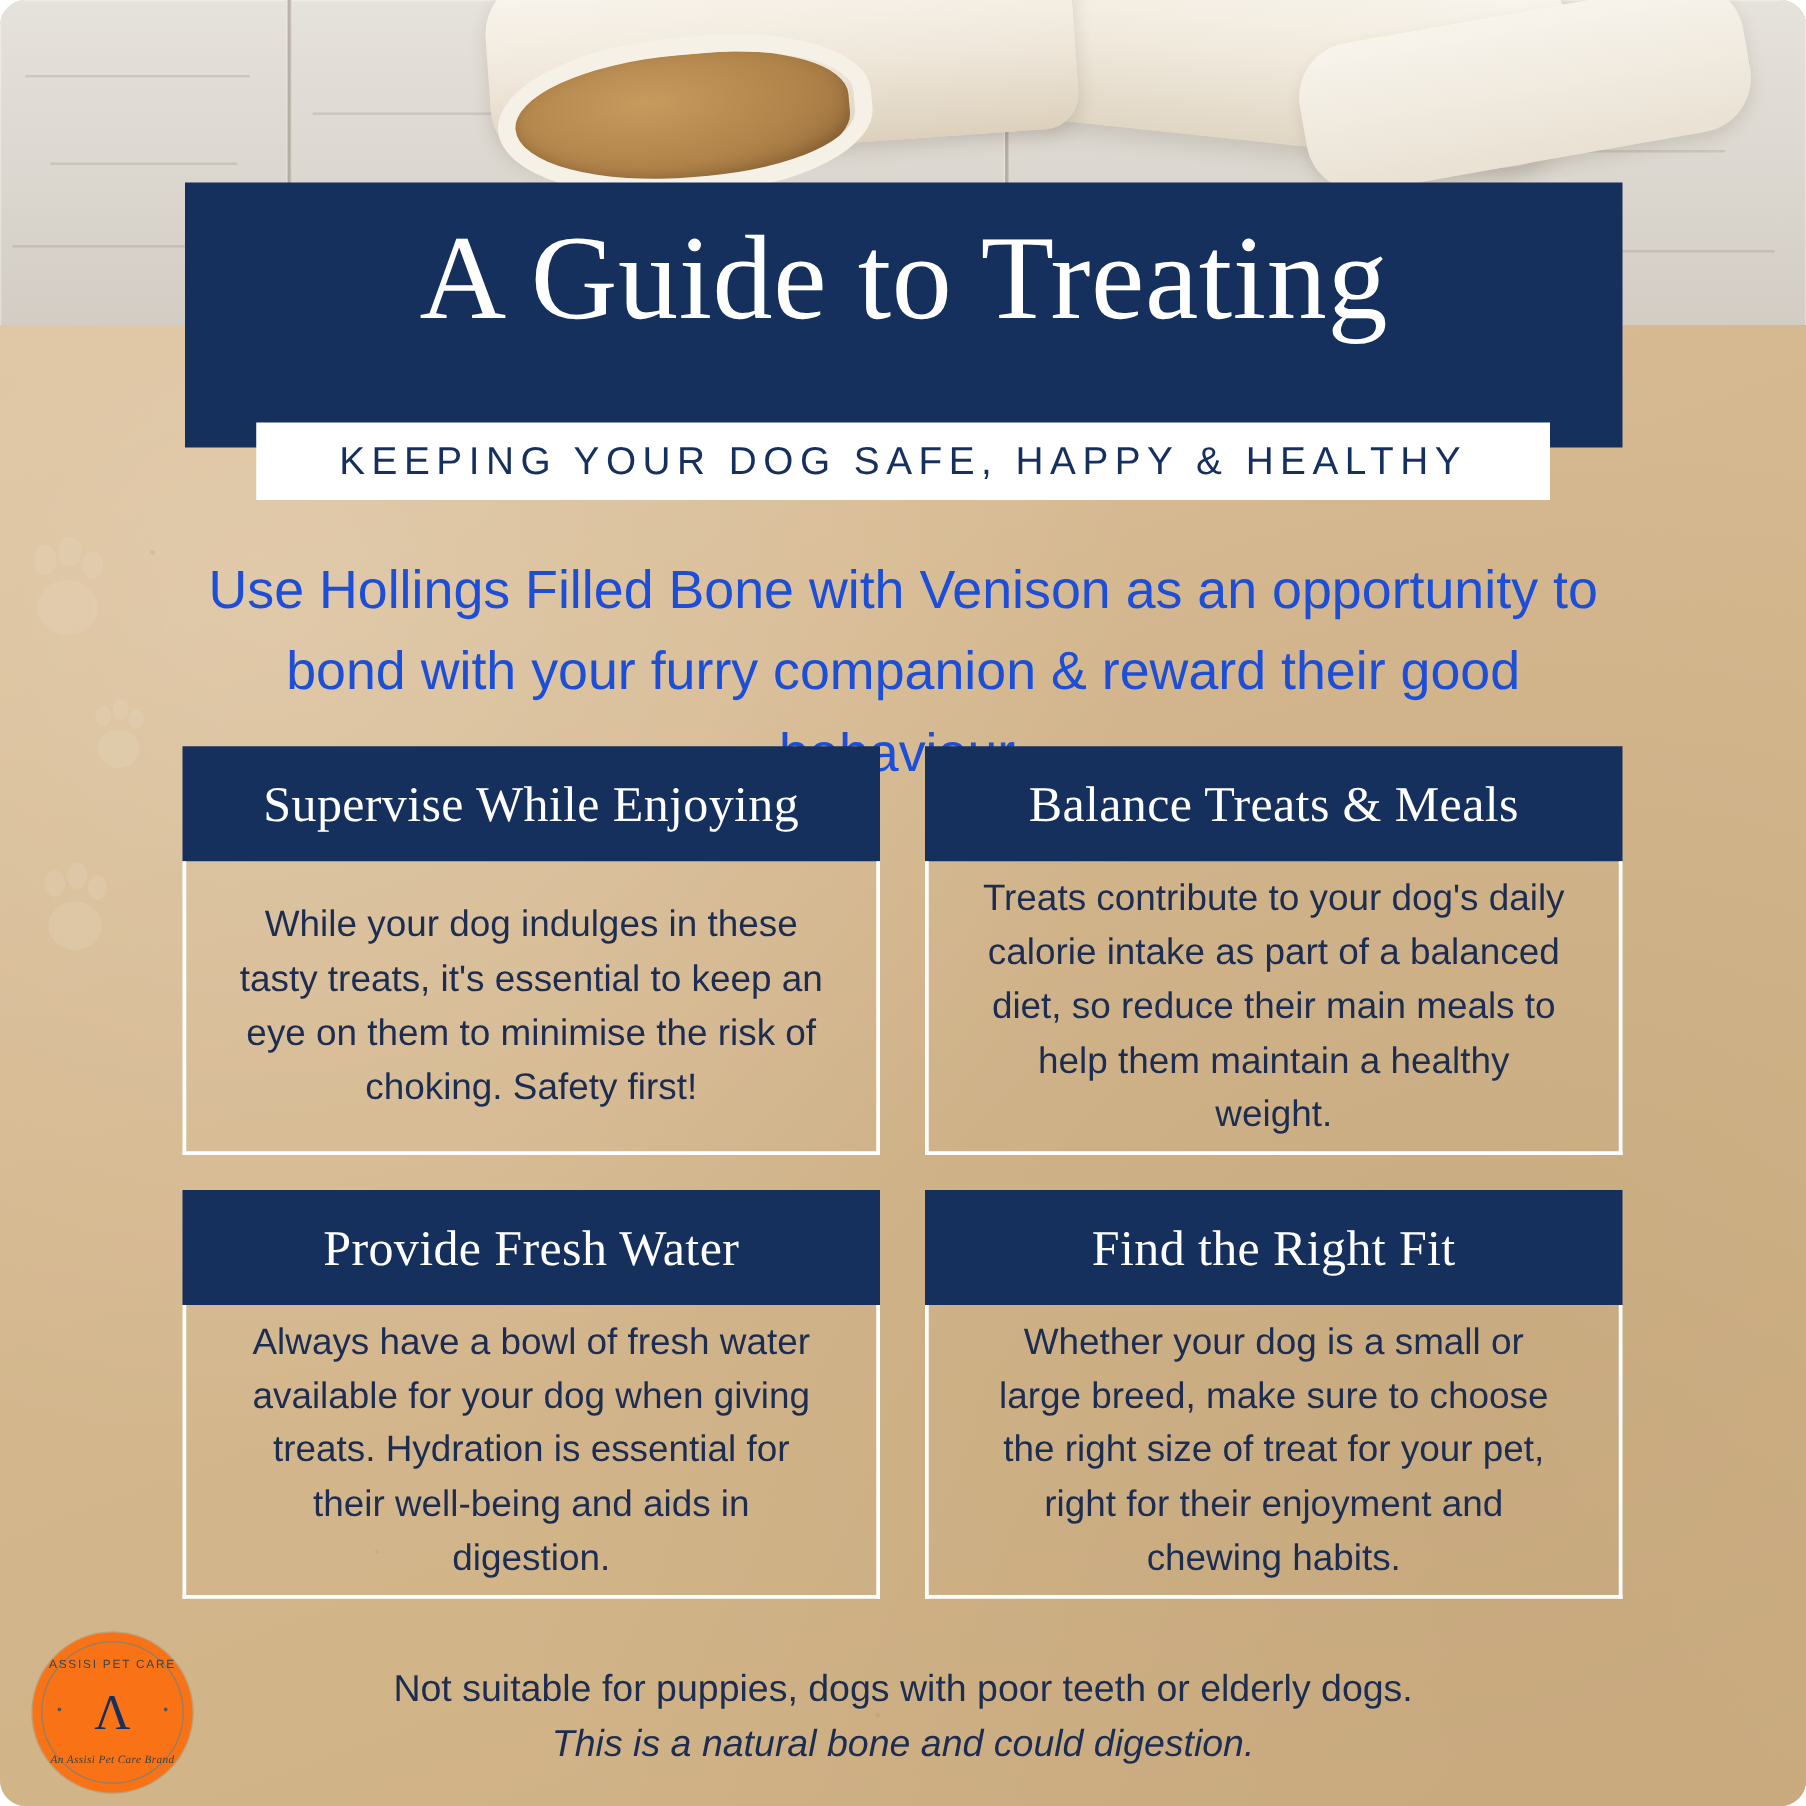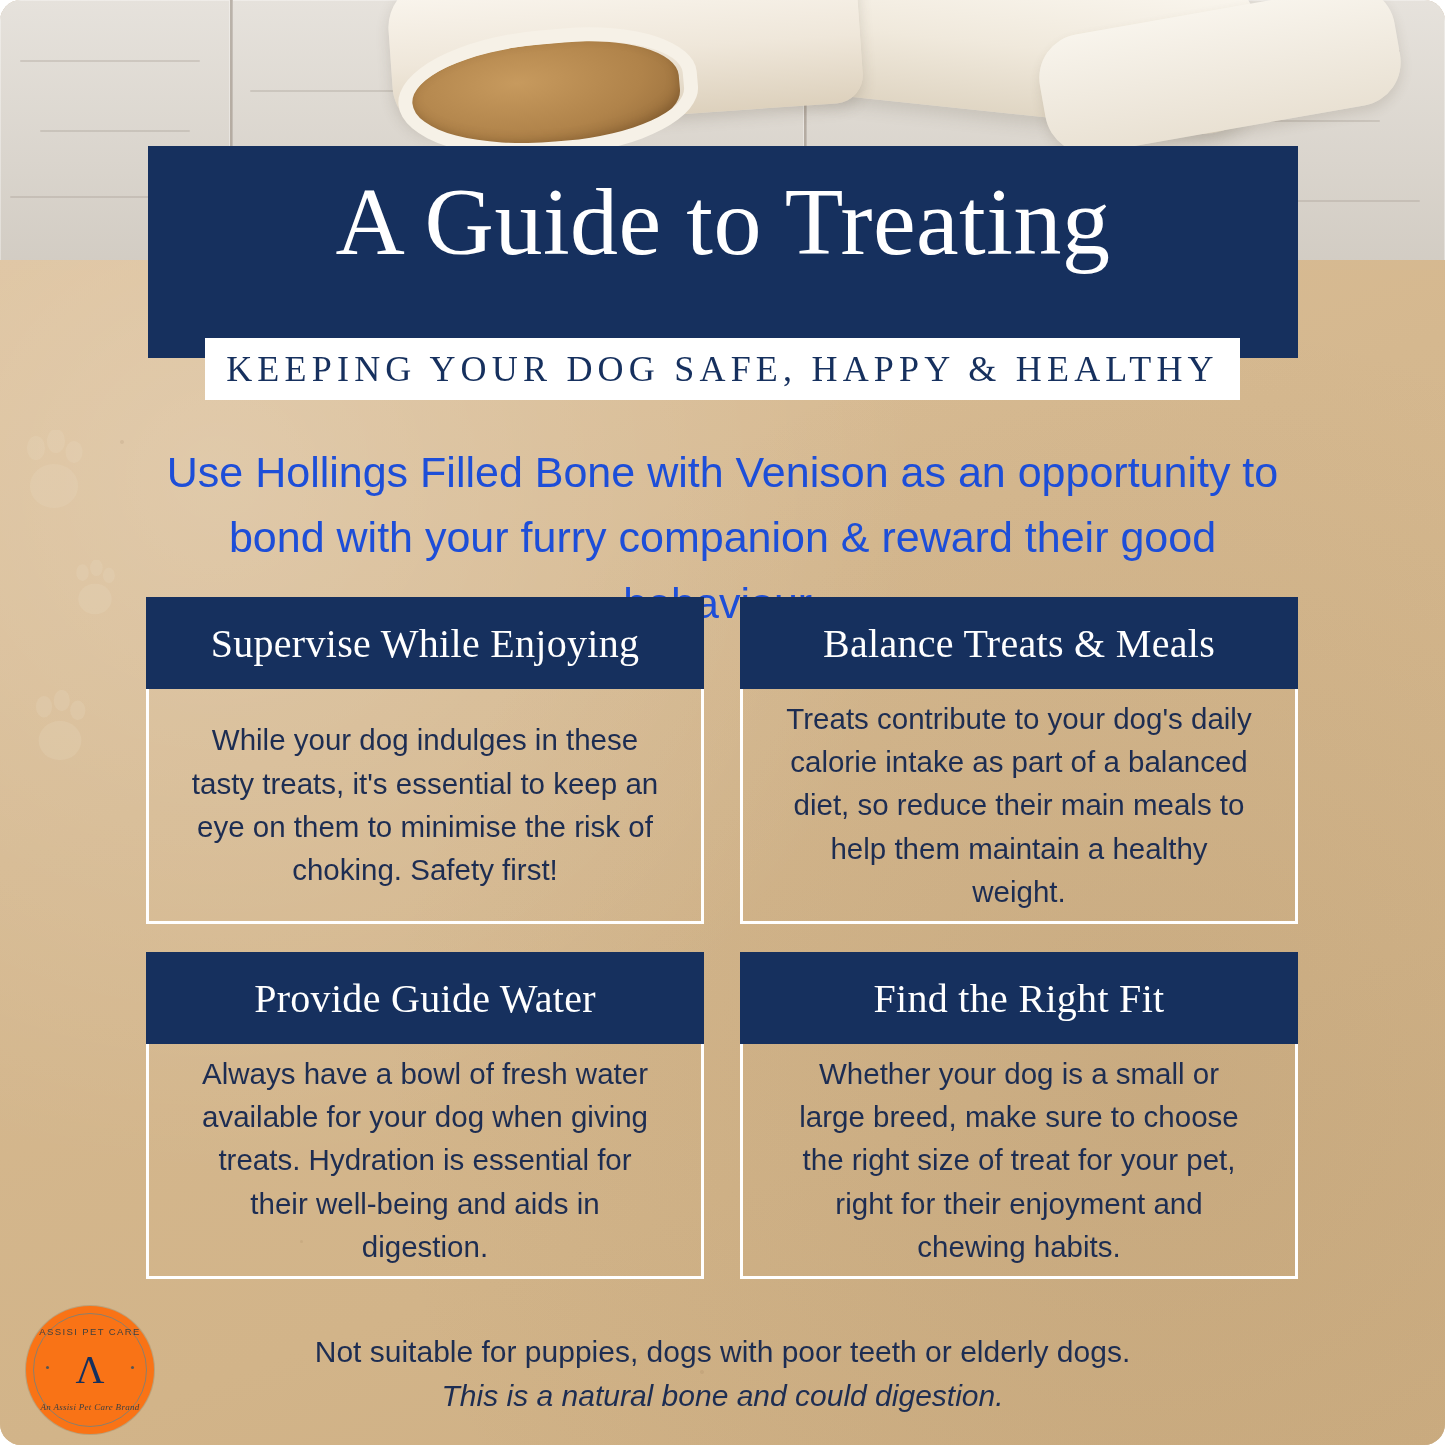--- a/index.html
+++ b/index.html
@@ -158,23 +158,23 @@
     top: 338px;
     width: 1035px;
     height: 62px;
     background: #ffffff;
     display: flex;
     align-items: center;
     justify-content: center;
   }
   .subtitle-text {
     color: #16305e;
-    font-size: 36px;
+    font-size: 31px;
     letter-spacing: 5.2px;
-    font-family: Liberation Serif, serif;
+    font-family: Liberation Sans, sans-serif;
   }
 
   .intro {
     position: absolute;
     left: 150px;
     top: 440px;
     width: 1145px;
     text-align: center;
     color: #1d4ed8;
     font-size: 43px;
@@ -398,21 +398,21 @@
       <div class="card-head">
         <div class="card-head-text">Balance Treats &amp; Meals</div>
       </div>
       <div class="card-body">
         <div class="card-body-text">Treats contribute to your dog's daily calorie intake as part of a balanced diet, so reduce their main meals to help them maintain a healthy weight.</div>
       </div>
     </div>
 
     <div class="card card-3">
       <div class="card-head">
-        <div class="card-head-text">Provide Guide Water</div>
+        <div class="card-head-text">Provide Fresh Water</div>
       </div>
       <div class="card-body">
         <div class="card-body-text">Always have a bowl of fresh water available for your dog when giving treats. Hydration is essential for their well-being and aids in digestion.</div>
       </div>
     </div>
 
     <div class="card card-4">
       <div class="card-head">
         <div class="card-head-text">Find the Right Fit</div>
       </div>

